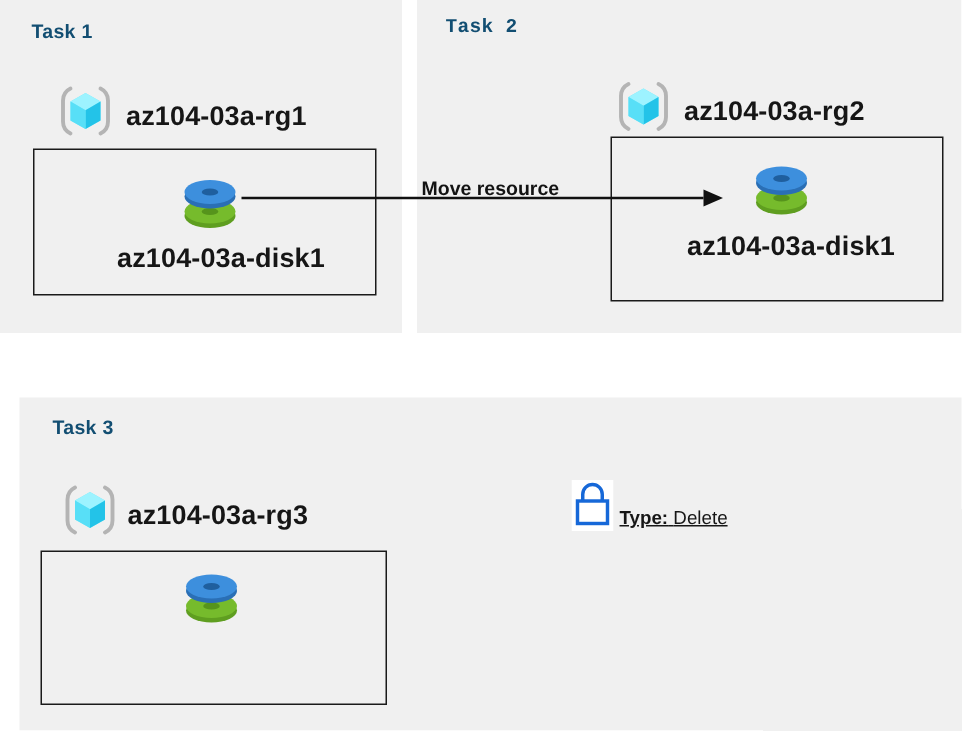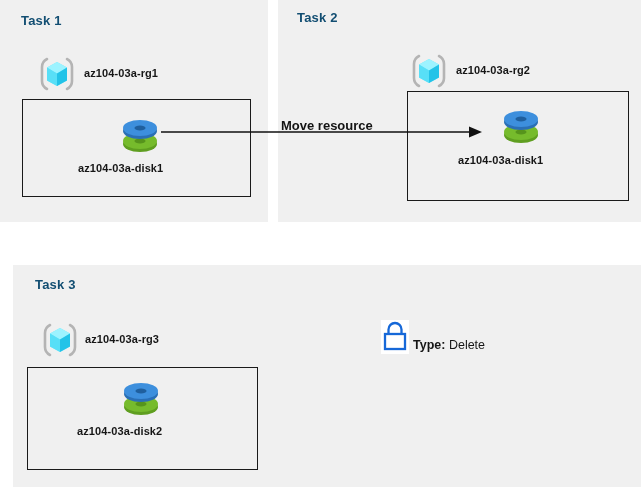--- a/index.html
+++ b/index.html
@@ -32,52 +32,53 @@
 
   .panel-title {
     position: absolute;
     font-size: 13px;
     font-weight: bold;
     color: #124e72;
     letter-spacing: 0.2px;
     white-space: nowrap;
   }
   #title-task1 { left: 21px; top: 13px; }
-  #title-task2 { left: 19px; top: 10px; }
+  #title-task2 { left: 19px; top: 10px; font-family: Liberation Mono, monospace; }
   #title-task3 { left: 22px; top: 12px; }
 
   
   .rg-box {
     position: absolute;
     border: 1.4px solid #1a1a1a;
     background: #f0f0f0;
     box-sizing: border-box;
   }
   #box-task1 { left: 22px;  top: 99px;  width: 229px; height: 98px; }
   #box-task2 { left: 129px; top: 91px;  width: 222px; height: 110px; }
   #box-task3 { left: 14px;  top: 102px; width: 231px; height: 103px; }
 
   
   .icon-wrap {
     position: absolute;
     line-height: 0;
   }
   .node-label {
     position: absolute;
-    font-size: 11px;
+    font-size: 18px;
     font-weight: bold;
     color: #161616;
     white-space: nowrap;
     letter-spacing: 0.1px;
   }
   .node-sub {
     position: absolute;
     font-size: 12.5px;
     color: #161616;
     white-space: nowrap;
+    text-decoration: underline;
   }
   .node-sub b { font-weight: bold; }
 
   
   #rgicon-task1 { left: 38px;  top: 55px;  }
   #rglabel-task1{ left: 84px;  top: 67px;  }
   #rgicon-task2 { left: 132px; top: 52px;  }
   #rglabel-task2{ left: 178px; top: 64px;  }
   #rgicon-task3 { left: 28px;  top: 56px;  }
   #rglabel-task3{ left: 72px;  top: 68px;  }
@@ -203,21 +204,20 @@
     <div class="icon-wrap" id="diskicon-task3">
       <svg width="42" height="46" viewBox="0 0 42 46">
         <ellipse cx="21" cy="30" rx="17" ry="8" fill="#5f9e20"></ellipse>
         <ellipse cx="21" cy="27" rx="17" ry="8" fill="#76bb2c"></ellipse>
         <ellipse cx="21" cy="27" rx="5.5" ry="2.4" fill="#56941c"></ellipse>
         <ellipse cx="21" cy="17" rx="17" ry="8" fill="#2a6fb5"></ellipse>
         <ellipse cx="21" cy="14" rx="17" ry="8" fill="#3d8fdd"></ellipse>
         <ellipse cx="21" cy="14" rx="5.5" ry="2.4" fill="#1f5f9e"></ellipse>
       </svg>
     </div>
-    <div class="node-label" id="disklabel-task3">az104-03a-disk2</div>
 
     <div class="icon-wrap" id="lockicon-task3">
       <svg width="28" height="34" viewBox="0 0 28 34">
         <rect x="0" y="0" width="28" height="34" fill="#ffffff"></rect>
         <path d="M7.5 14 L7.5 9.5 A6.5 6.5 0 0 1 20.5 9.5 L20.5 14" fill="none" stroke="#1668d8" stroke-width="2.3"></path>
         <rect x="4" y="14" width="20" height="15" fill="#ffffff" stroke="#1668d8" stroke-width="2.3"></rect>
       </svg>
     </div>
     <div class="node-sub" id="locktype-task3">
       <b>Type:</b>

